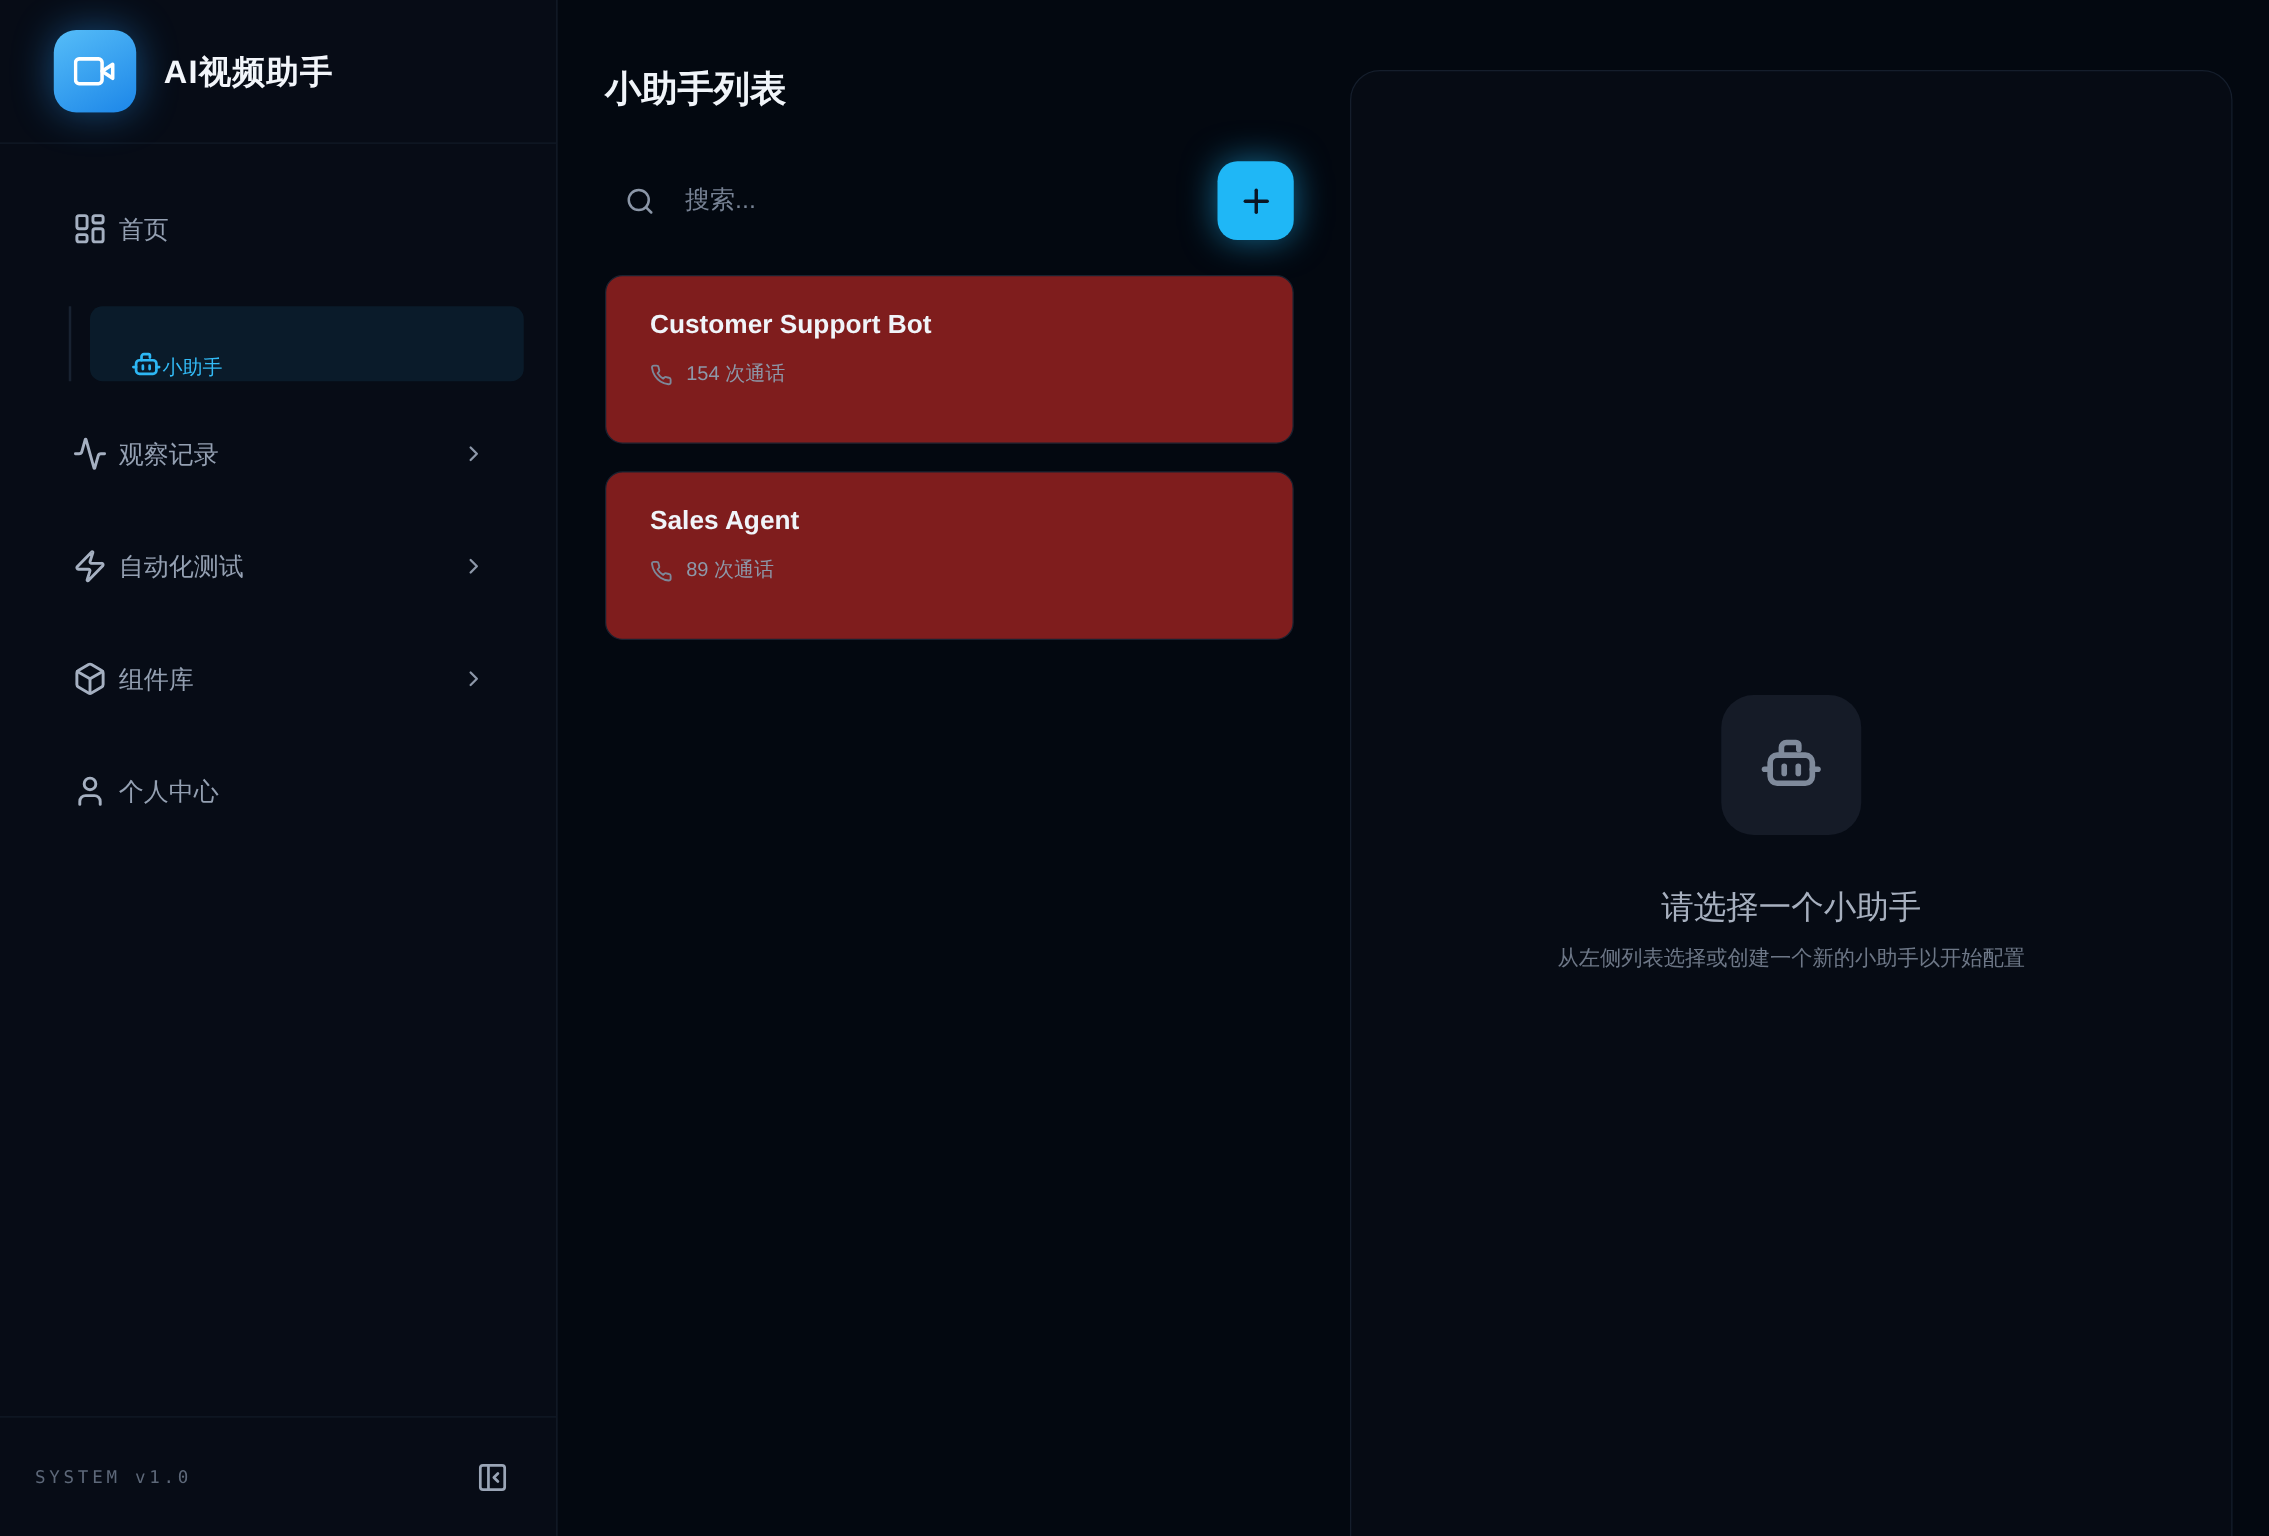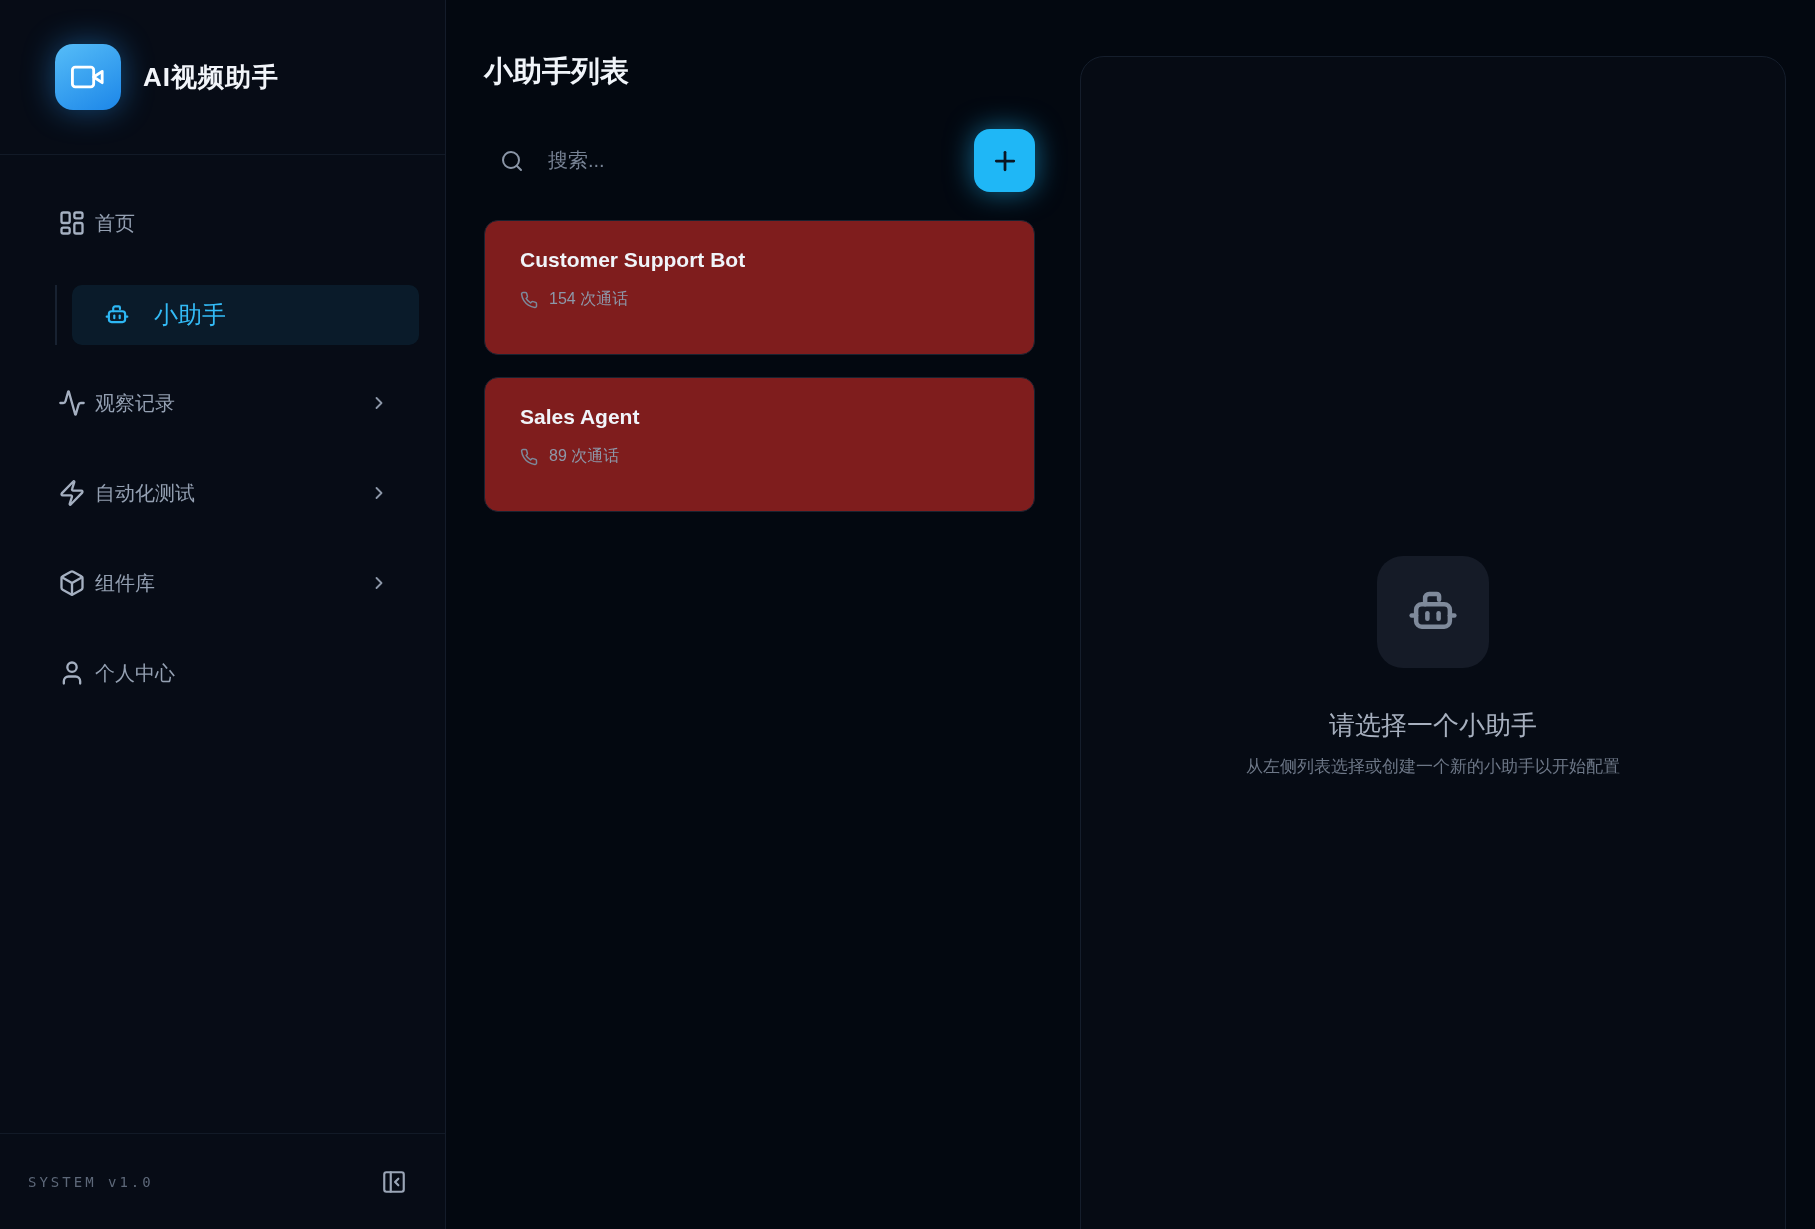--- a/index.html
+++ b/index.html
@@ -13,24 +13,24 @@
   .app { width: 1815px; height: 1229px; display: flex; }
 
   
   .sidebar {
     width: 446px; min-width: 446px; height: 100%;
     background: #070c16;
     border-right: 1px solid #141c2a;
     position: relative;
   }
   .sidebar-header {
-    height: 155px;
+    height: 115px;
     border-bottom: 1px solid #121a27;
     display: flex; align-items: center;
-    padding-left: 55px; gap: 22px; text-align: right;
+    padding-left: 43px; gap: 22px; text-align: right;
   }
   .logo {
     width: 66px; height: 66px; border-radius: 18px;
     background: linear-gradient(150deg, #56bdf8 0%, #1c86e8 100%);
     display: flex; align-items: center; justify-content: center;
     box-shadow: 0 0 32px rgba(40,150,243,.45);
     color: #ffffff;
   }
   .logo svg { width: 34px; height: 34px; }
   .app-title { font-size: 26px; font-weight: 700; color: #f2f5fa; letter-spacing: 1px; }
@@ -49,23 +49,23 @@
   .nav-item.accent { color: #2db7f4; margin-bottom: 20px; }
   .nav-item.accent .nav-icon, .nav-item.accent .chevron { color: #2db7f4; }
 
   .sub-list {
     margin: 0 0 30px 29px;
     border-left: 2px solid #182231;
     padding-left: 15px;
   }
   .sub-item {
     height: 60px; border-radius: 10px;
-    display: flex; align-items: center; gap: 24px;
+    display: flex; align-items: flex-end; 
     padding: 0 16px 0 32px;
-    color: #94a0b2; font-size: 24px; cursor: pointer;
+    color: #94a0b2; font-size: 16px; cursor: pointer;
   }
   .sub-item + .sub-item { margin-top: 8px; }
   .sub-item .nav-icon { width: 26px; height: 26px; color: #a5b0c1; flex: none; }
   .sub-item.active { background: rgba(45,183,244,.09); color: #33bbf6; }
   .sub-item.active .nav-icon { color: #2db7f4; }
 
   .sidebar-footer {
     position: absolute; left: 0; right: 0; bottom: 0; height: 96px;
     border-top: 1px solid #121a27;
     display: flex; align-items: center; justify-content: space-between;

